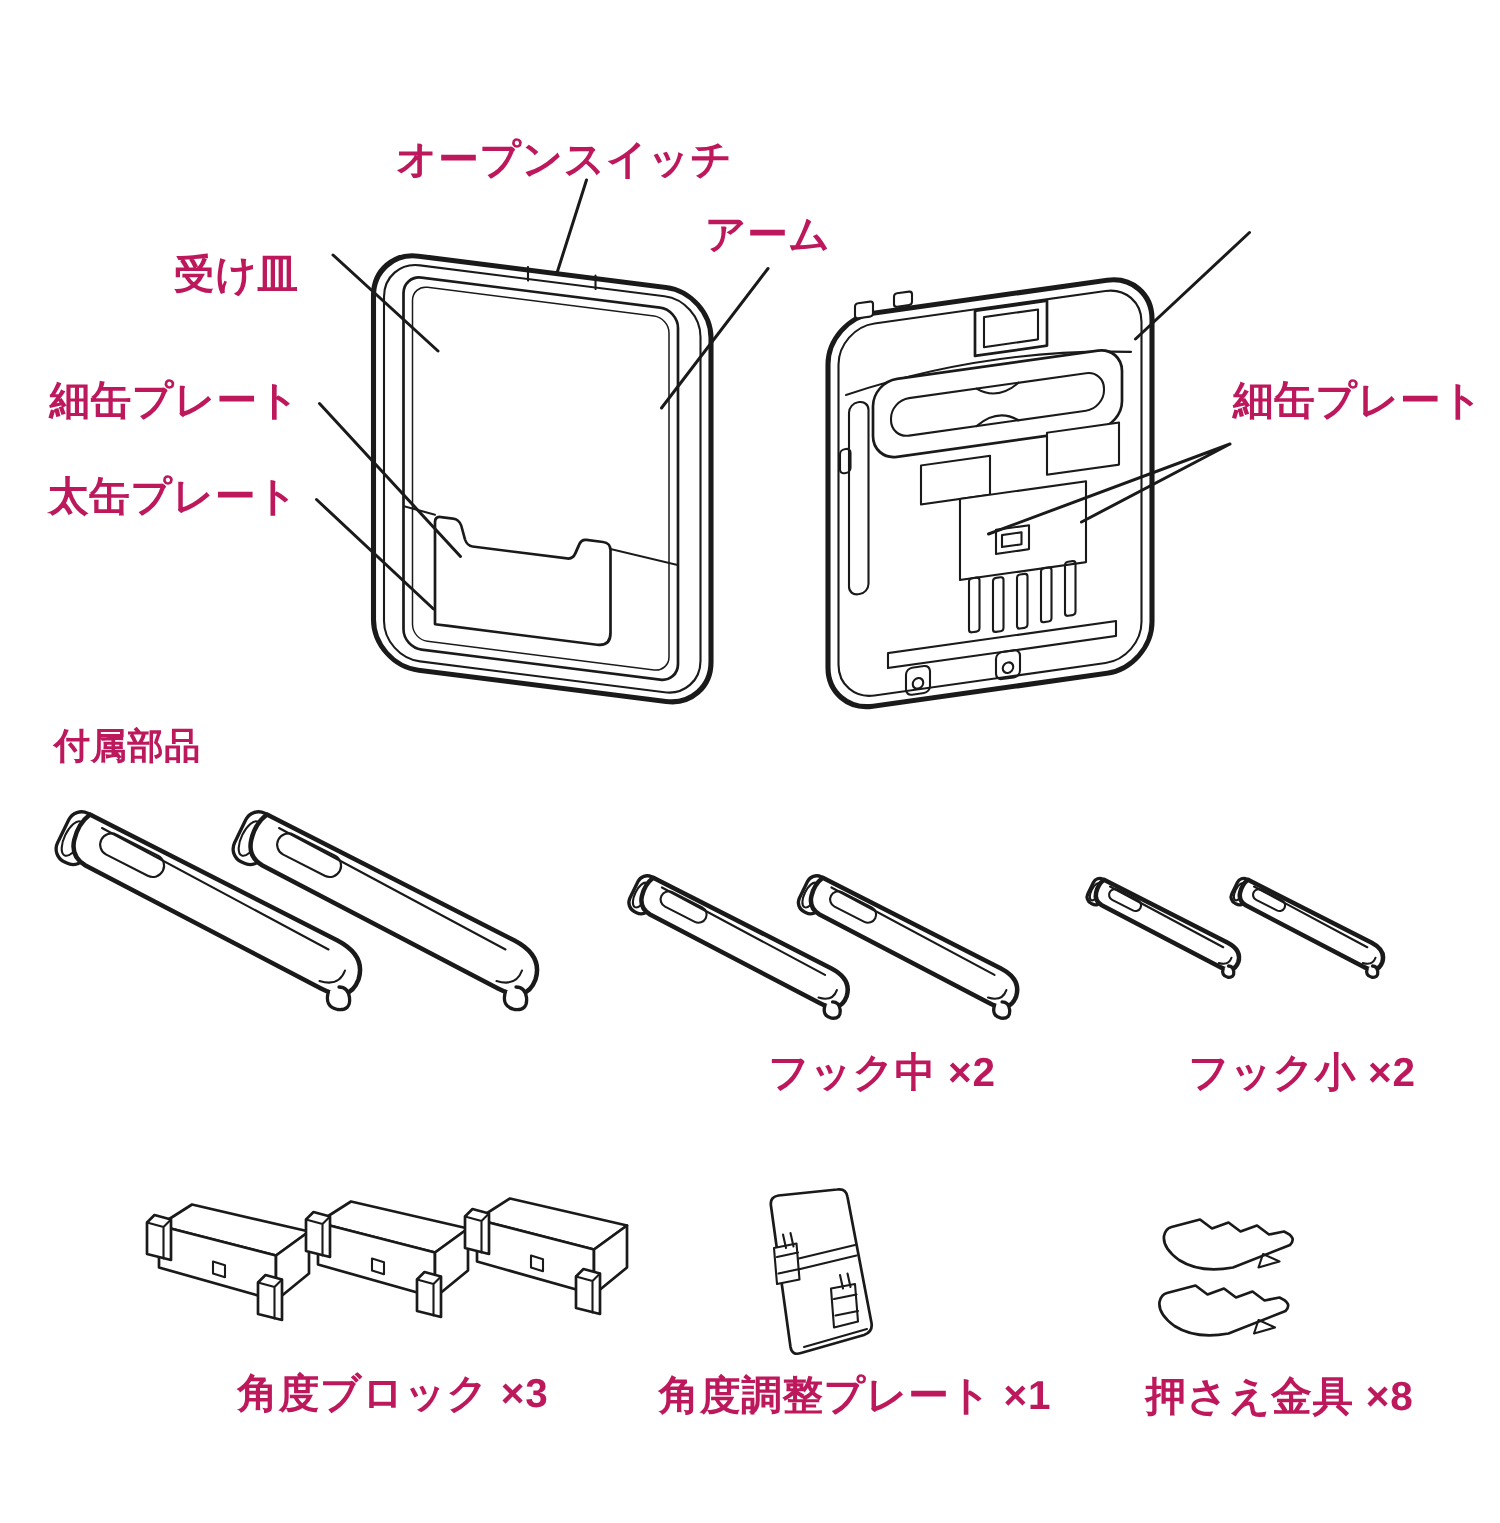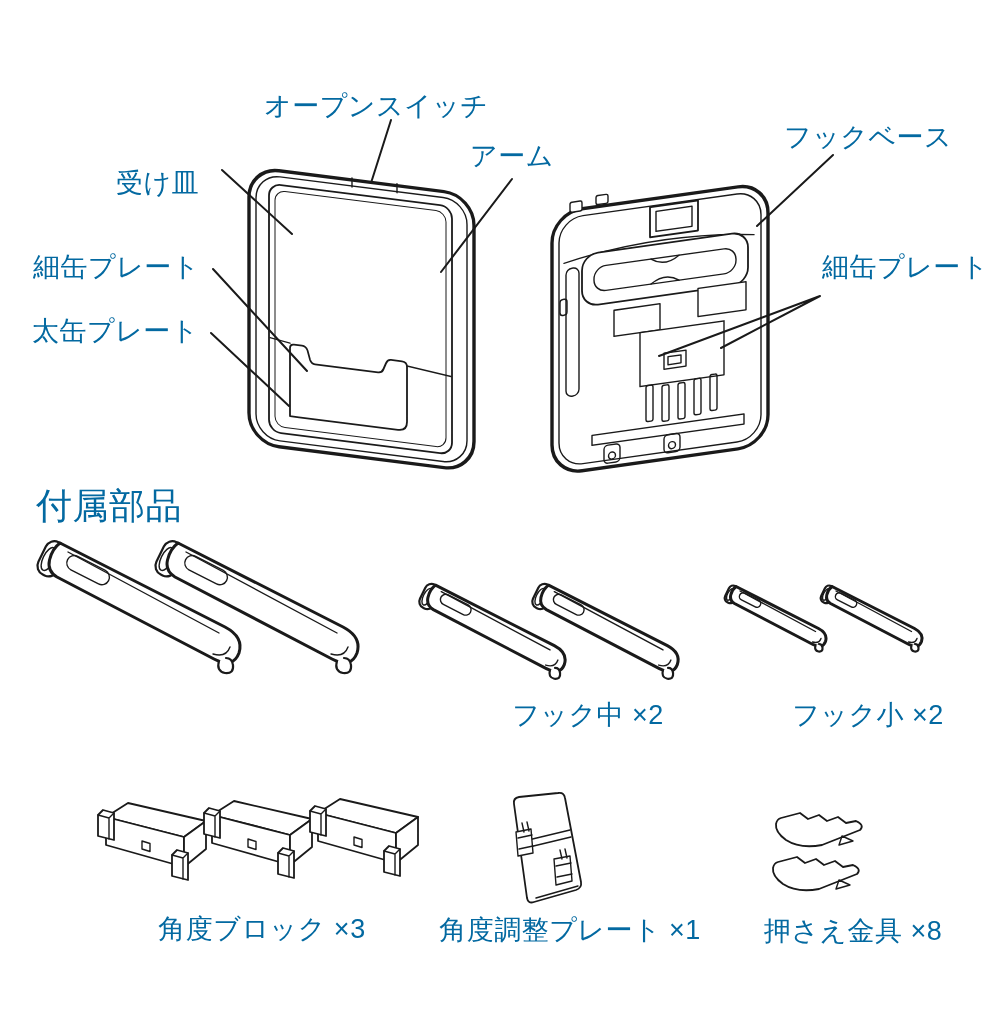--- a/index.html
+++ b/index.html
@@ -8,24 +8,24 @@
   #art{position:absolute;left:0;top:0;}
   .art path,.art rect,.art ellipse,.art circle{
      stroke:#1a1a1a;fill:none;stroke-linecap:round;stroke-linejoin:round;}
   .art .o {stroke-width:3.4;}
   .art .m {stroke-width:1.8;}
   .art .t {stroke-width:1.4;}
   .art .ho{stroke-width:3;  vector-effect:non-scaling-stroke;}
   .art .hm{stroke-width:2.2;vector-effect:non-scaling-stroke;}
   .art .ht{stroke-width:1.4;vector-effect:non-scaling-stroke;}
   .art .fw{fill:#ffffff;}
-  .lbl{position:absolute;font-weight:400;font-size:27px;line-height:1.35;color:#0369a1;
+  .lbl{position:absolute;font-weight:700;font-size:27px;line-height:1.35;color:#be185d;
        white-space:nowrap;letter-spacing:.5px;}
   .lbl.c{transform:translateX(-50%);}
-  .lbl.hdr{font-size:36px;}
+  .lbl.hdr{font-size:24px;}
 </style>
 </head>
 <body>
 
 <div id="stage">
 
   <svg id="art" class="art" width="1000" height="1015" viewBox="0 0 1000 1015">
     <defs>
       <pattern id="holes" width="25" height="46" patternUnits="userSpaceOnUse">
         <ellipse cx="7" cy="10" rx="3.2" ry="4.2" fill="#ffffff" stroke="#1a1a1a" stroke-width="1.2"></ellipse>
@@ -143,21 +143,20 @@
     </g>
     <g>
       <use href="#bracket" transform="translate(772,812)"></use>
       <use href="#bracket" transform="translate(769,856)"></use>
     </g>
   </svg>
 
   <div class="lbl" style="left:264px;top:88px">オープンスイッチ</div>
   <div class="lbl" style="left:116px;top:165px">受け皿</div>
   <div class="lbl" style="left:470px;top:138px">アーム</div>
-  <div class="lbl" style="left:784px;top:119px">フックベース</div>
   <div class="lbl" style="left:822px;top:249px">
     <div>細缶プレート</div>
   </div>
   <div class="lbl" style="left:33px;top:249px">細缶プレート</div>
   <div class="lbl" style="left:32px;top:313px">太缶プレート</div>
 
   <div class="lbl hdr" style="left:36px;top:482px">付属部品</div>
 
   <div class="lbl c" style="left:588px;top:697px">フック中 ×2</div>
   <div class="lbl c" style="left:868px;top:697px">フック小 ×2</div>

